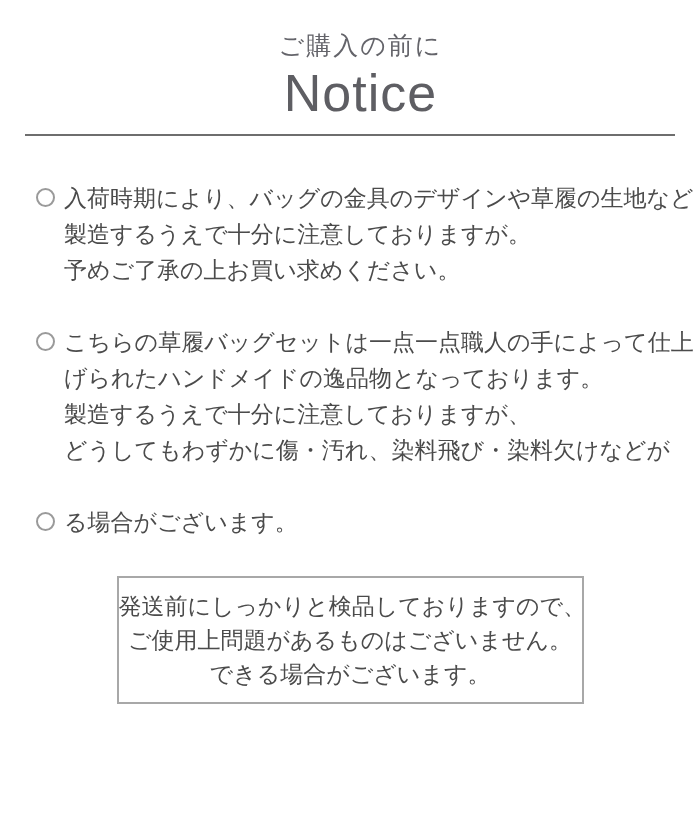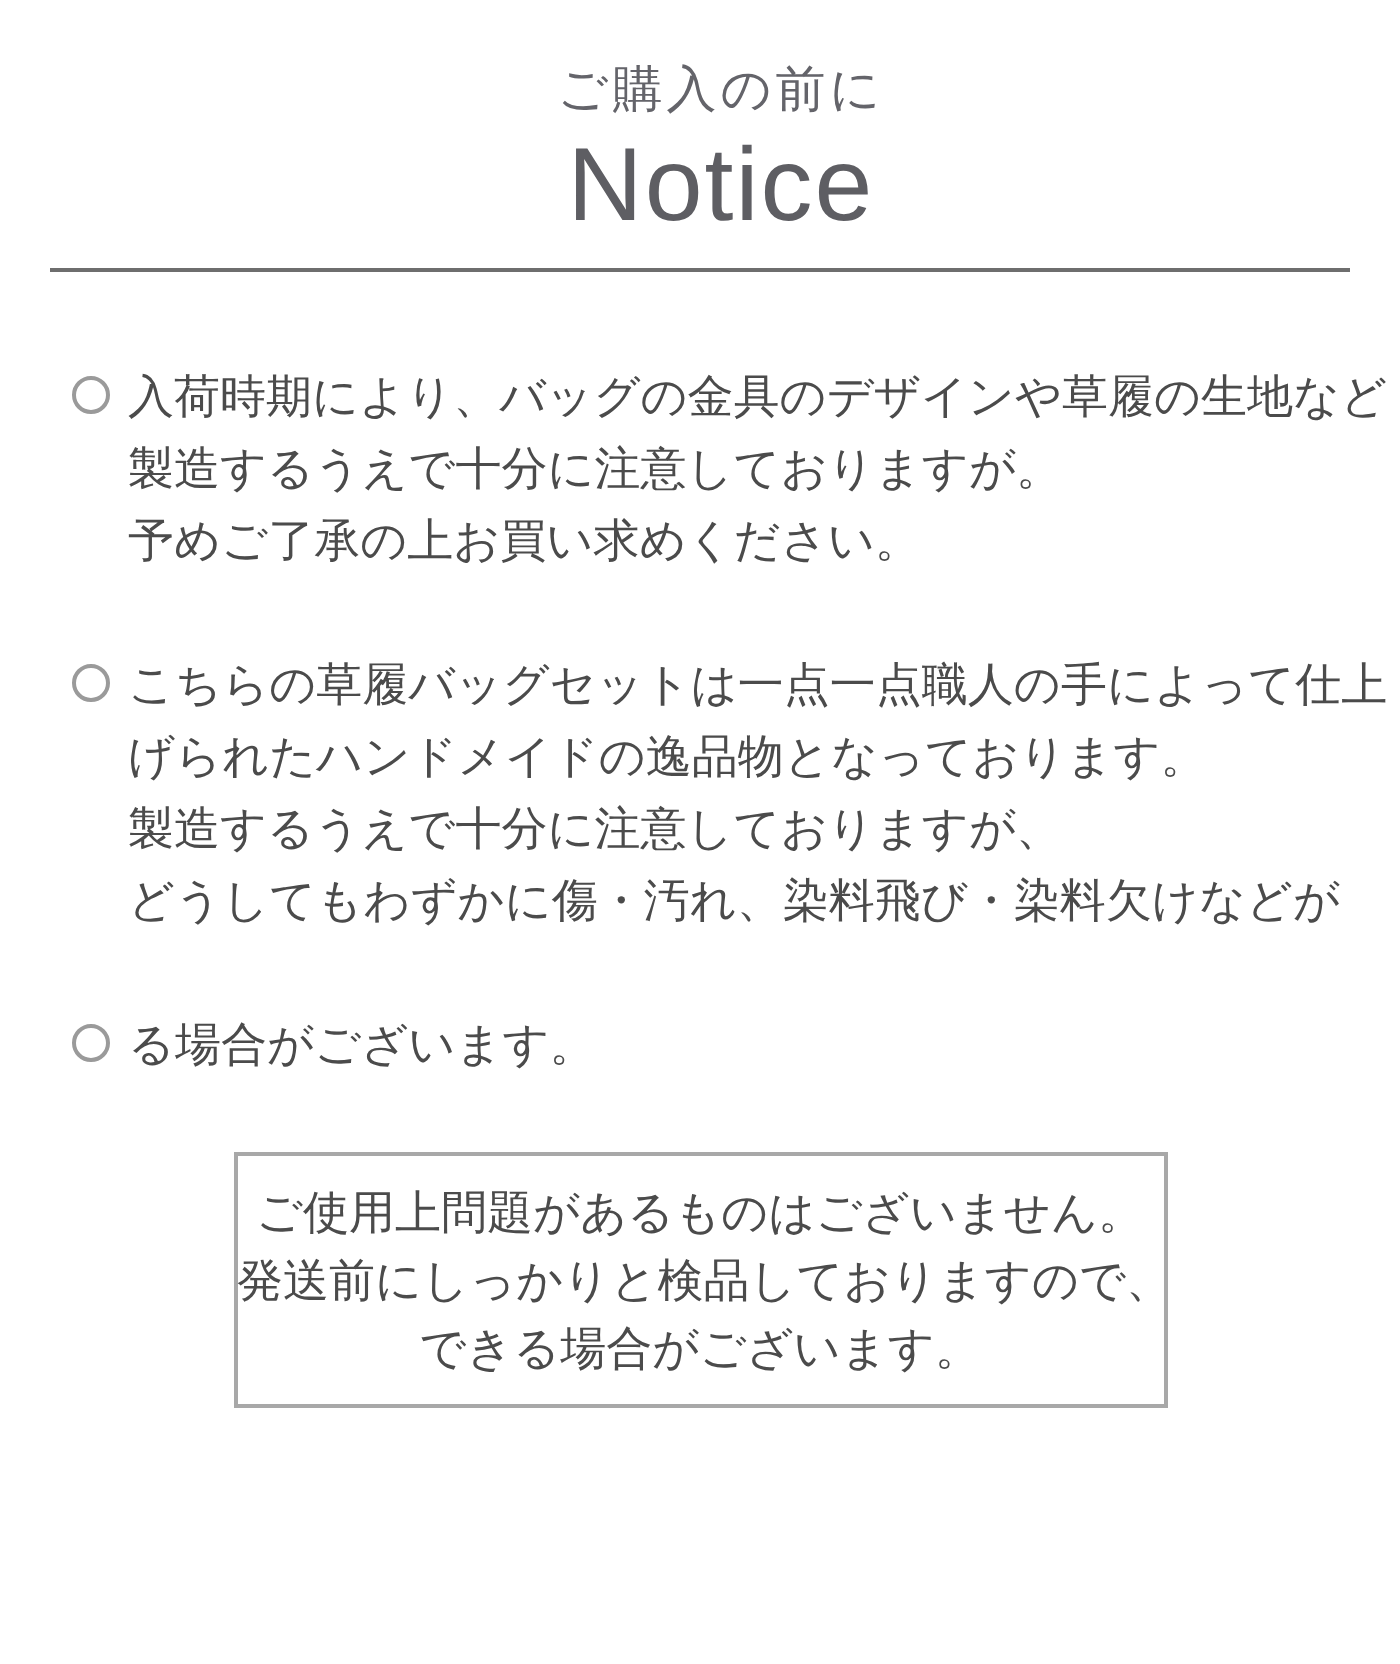--- a/index.html
+++ b/index.html
@@ -97,16 +97,16 @@
       <div class="bullet-circle"></div>
     </div>
     <div class="item-lines">
       <div class="line">る場合がございます。</div>
     </div>
   </div>
 
 </div>
 
 <div class="assurance-box">
+  <div class="line">発送前にしっかりと検品しておりますので、</div>
   <div class="line">ご使用上問題があるものはございません。</div>
-  <div class="line">発送前にしっかりと検品しておりますので、</div>
   <div class="line">できる場合がございます。</div>
 </div>
 
 </body></html>

